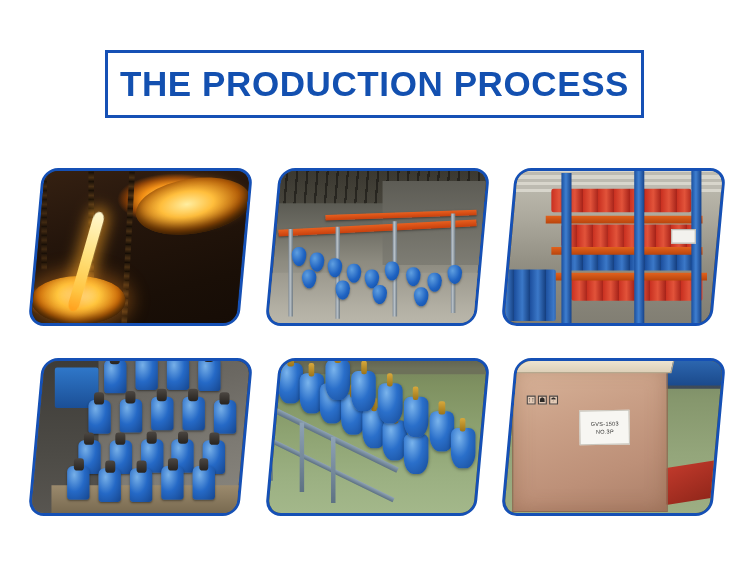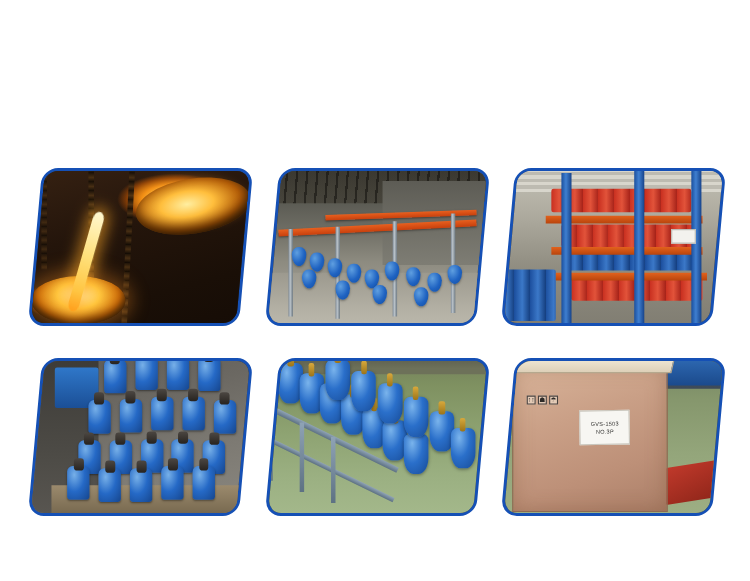--- a/index.html
+++ b/index.html
@@ -321,20 +321,23 @@
     background: linear-gradient(160deg, #c0392b, #8b2418);
     transform: skewY(-9deg);
     border-radius: 2px;
   }
 </style>
 </head>
 <body>
 
 <div id="page">
 
+  <div class="title-banner">
+    <div class="title-text">THE PRODUCTION PROCESS</div>
+  </div>
 
   <div class="photo-grid">
 
     <div class="photo-cell col-1 row-1">
       <div class="photo-frame">
         <div class="photo-inner p1">
           <div class="layer p1-glow1"></div>
           <div class="layer p1-ladle"></div>
           <div class="layer chain" style="left:30%;top:0;height:100%;"></div>
           <div class="layer chain" style="left:44%;top:0;height:100%;transform:rotate(3deg);"></div>

